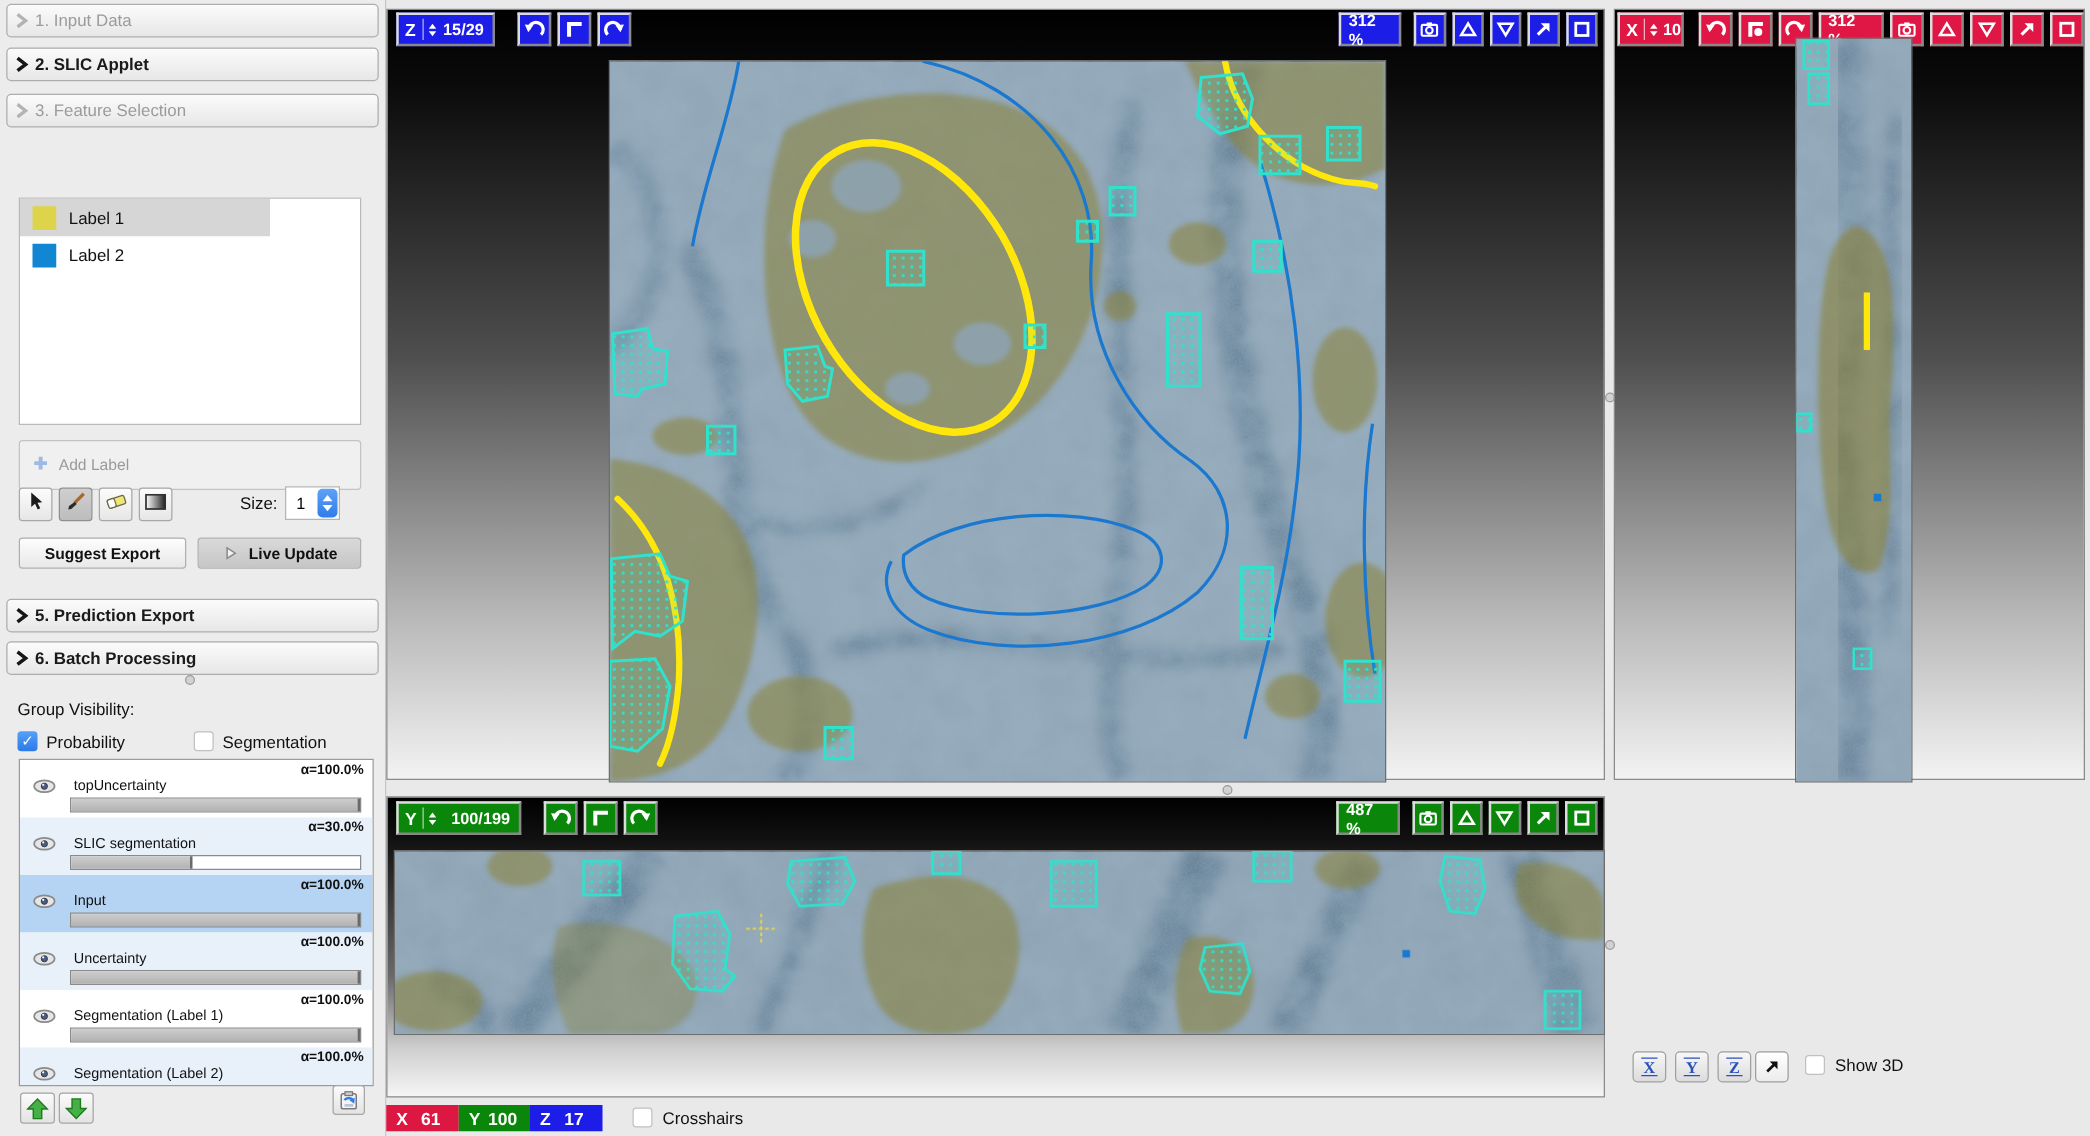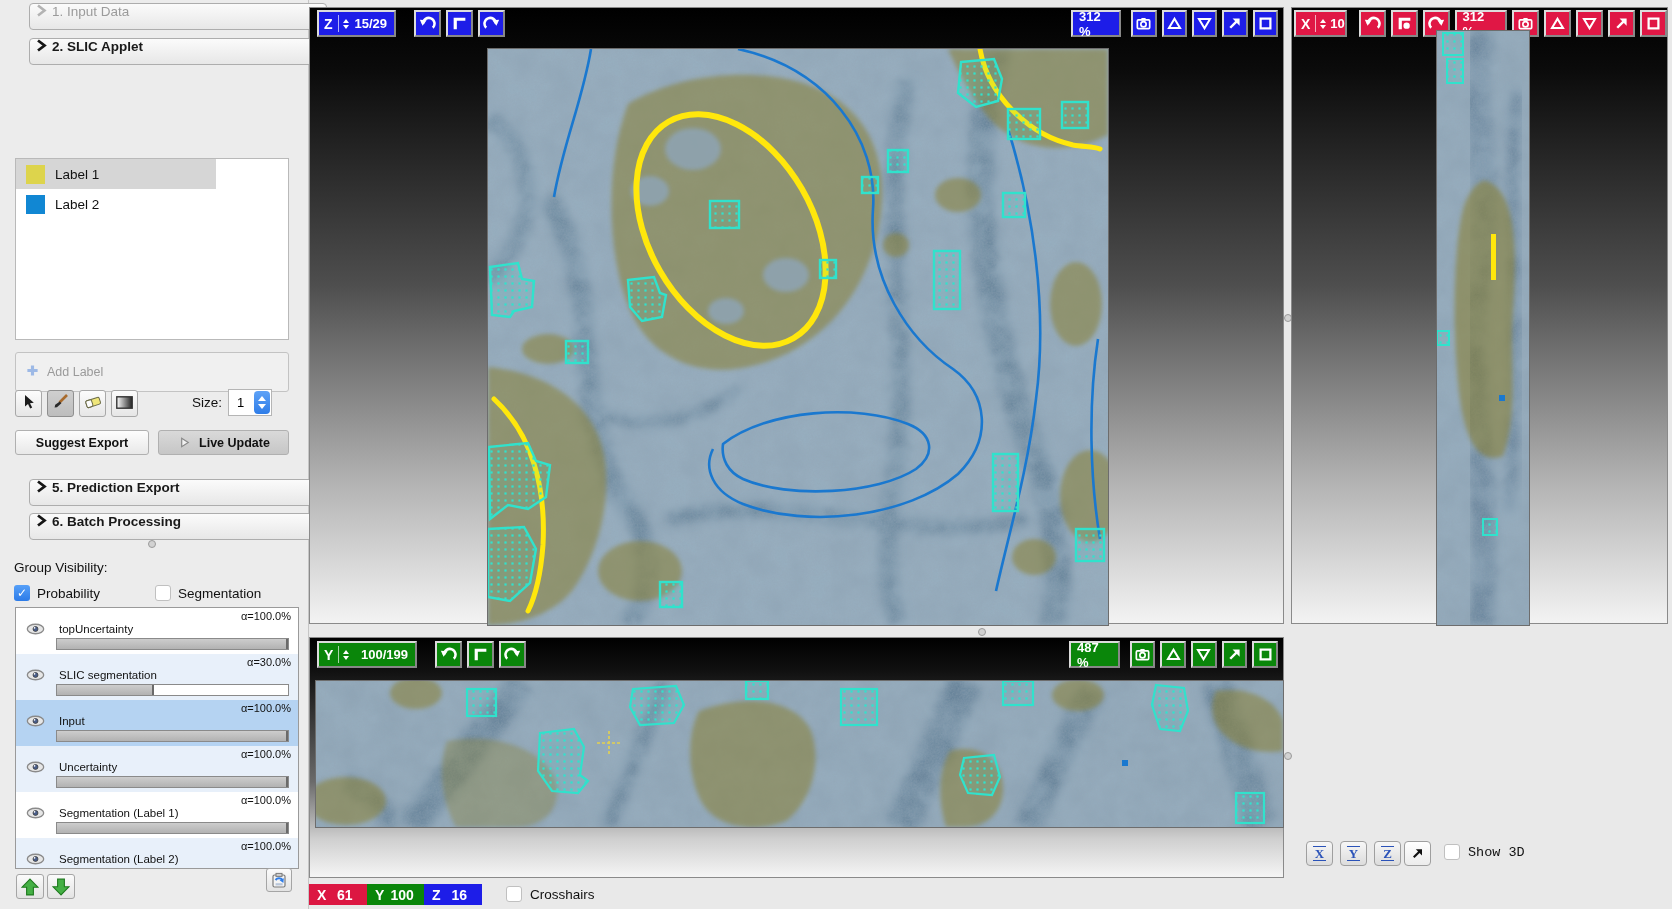--- a/index.html
+++ b/index.html
@@ -1,21 +1,21 @@
 <!DOCTYPE html>
 <html><head>
 <meta charset="utf-8">
 <style>
   html,body{margin:0;padding:0;background:#e9e9e9;font-family:"Liberation Sans","DejaVu Sans",sans-serif;}
   #app{position:relative;width:1672px;height:909px;background:#e9e9e9;overflow:hidden;}
 
   
   #sidebar{position:absolute;left:0;top:0;width:308px;height:909px;background:#ececec;border-right:1px solid #c6c6c6;}
   .applet-bar{position:absolute;left:5px;width:298px;height:27px;border:1px solid #adadad;border-radius:4px;
-    background:linear-gradient(180deg,#fbfbfb,#e7e7e7);display:flex;align-items:flex-start;box-sizing:border-box;margin-left:24px;}
+    background:linear-gradient(180deg,#fbfbfb,#e7e7e7);display:flex;align-items:center;box-sizing:border-box;}
   .applet-bar .chev{width:22px;display:flex;justify-content:center;align-items:center;}
   .applet-bar .atext{font-size:13.5px;font-weight:bold;color:#1a1a1a;}
   .applet-bar.disabled .atext{color:#9b9b9b;font-weight:normal;}
   .chev svg{display:block;}
 
   #label-list{position:absolute;left:15px;top:158px;width:274px;height:182px;background:#fff;border:1px solid #b9b9b9;box-sizing:border-box;overflow:hidden;}
   .label-row{height:30px;display:flex;align-items:center;gap:10px;padding-left:10px;}
   .label-row.sel{background:#d6d6d6;width:70%;}
   .swatch{width:19px;height:19px;display:inline-block;}
   .lname{font-size:13.5px;color:#111;}
@@ -43,21 +43,21 @@
   #group-vis-title{position:absolute;left:14px;top:560px;font-size:13.5px;color:#111;}
   .gv-check{position:absolute;top:585px;display:flex;align-items:center;gap:7px;font-size:13.5px;color:#111;}
   .cbx{width:16px;height:16px;border-radius:3px;box-sizing:border-box;display:flex;align-items:center;justify-content:center;}
   .cbx.on{background:linear-gradient(180deg,#56a0f8,#2c7be8);color:#fff;font-size:12px;font-weight:bold;}
   .cbx.off{background:#fff;border:1px solid #c0c0c0;}
 
   #layer-list{position:absolute;left:15px;top:607px;width:284px;height:262px;background:#fff;border:1px solid #9a9a9a;box-sizing:border-box;overflow:hidden;}
   .layer-row{position:relative;height:46px;}
   .layer-row.alt{background:#e8f0fa;}
   .layer-row.sel{background:#b5d3f2;}
-  .alpha{position:absolute;right:7px;top:2px;font-size:11px;color:#111;}
+  .alpha{position:absolute;right:7px;top:2px;font-size:11px;color:#111;font-weight:bold;}
   .lmain{position:absolute;left:10px;top:15px;display:flex;align-items:center;gap:14px;}
   .lyname{font-size:11.5px;color:#111;}
   .lslider{position:absolute;left:40px;right:9px;bottom:4px;height:12px;border:1px solid #8a8a8a;background:#fff;box-sizing:border-box;}
   .fillb{height:100%;background:linear-gradient(180deg,#cdcdcd,#b2b2b2);border-right:2px solid #6a6a6a;box-sizing:border-box;}
 
   .navbtn{position:absolute;top:874px;width:28px;height:25px;border:1px solid #a5a5a5;border-radius:3px;
     background:linear-gradient(180deg,#fbfbfb,#e3e3e3);display:flex;align-items:center;justify-content:center;box-sizing:border-box;}
 
   
   .vpanel{position:absolute;border:1px solid #8a8a8a;box-sizing:border-box;
@@ -88,21 +88,21 @@
   
   .statbox{position:absolute;top:884px;height:21px;display:flex;align-items:center;color:#fff;font-weight:bold;font-size:14px;}
   .statbox .sl{padding-left:8px;}
   .statbox .sv{flex:1;text-align:center;padding-right:4px;}
   #crosshairs-row{position:absolute;left:506px;top:886px;display:flex;align-items:center;gap:8px;font-size:13.5px;color:#111;}
 
   .cornerbtn{position:absolute;top:841px;width:27px;height:25px;border:1px solid #9f9f9f;border-radius:4px;
     background:linear-gradient(180deg,#f7f7f7,#dcdcdc);display:flex;align-items:center;justify-content:center;box-sizing:border-box;}
   .axletter{font-family:"Liberation Serif","DejaVu Serif",serif;font-weight:bold;font-size:13px;color:#2a52b8;
     border-top:1.5px solid #2a52b8;border-bottom:1.5px solid #2a52b8;line-height:13px;padding:0 2px;}
-  #show3d-row{position:absolute;left:1444px;top:844px;display:flex;align-items:center;gap:8px;font-size:13.5px;color:#111;font-family:Liberation Mono, monospace;}
+  #show3d-row{position:absolute;left:1444px;top:844px;display:flex;align-items:center;gap:8px;font-size:13.5px;color:#111;}
 
   .dot{position:absolute;width:8px;height:8px;border-radius:50%;background:#d2d2d2;border:1px solid #9a9a9a;box-sizing:border-box;}
 
   .eye{display:block;}
 </style>
 </head>
 <body>
 
 <svg width="0" height="0" style="position:absolute" aria-hidden="true">
   <defs>
@@ -175,20 +175,28 @@
       <span class="atext">1. Input Data</span>
     </div>
     <div class="applet-bar" style="top:38px">
       <span class="chev">
         <svg width="11" height="13" viewBox="0 0 11 13">
             <polyline points="2,1.5 8.5,6.5 2,11.5" fill="none" stroke="#161616" stroke-width="2.8"></polyline>
           </svg>
         </span>
       <span class="atext">2. SLIC Applet</span>
     </div>
+    <div class="applet-bar disabled" style="top:75px">
+      <span class="chev">
+        <svg width="11" height="13" viewBox="0 0 11 13">
+            <polyline points="2,1.5 8.5,6.5 2,11.5" fill="none" stroke="#b3b3b3" stroke-width="2.6"></polyline>
+          </svg>
+        </span>
+      <span class="atext">3. Feature Selection</span>
+    </div>
 
     <div id="label-list">
         <div class="label-row sel">
           <span class="swatch" style="background:#ddd44c"></span>
           <span class="lname">Label 1</span>
         </div>
         <div class="label-row">
           <span class="swatch" style="background:#1187d3"></span>
           <span class="lname">Label 2</span>
         </div>
@@ -697,21 +705,21 @@
   <div class="statbox" style="left:309px;width:58px;background:#dc1742">
     <span class="sl">X</span>
     <span class="sv">61</span>
   </div>
   <div class="statbox" style="left:367px;width:57px;background:#0a860a">
     <span class="sl">Y</span>
     <span class="sv">100</span>
   </div>
   <div class="statbox" style="left:424px;width:58px;background:#1d1de8">
     <span class="sl">Z</span>
-    <span class="sv">16</span>
+    <span class="sv">17</span>
   </div>
   <div id="crosshairs-row">
     <span class="cbx off"></span>
     <span>Crosshairs</span>
   </div>
 
   <div class="cornerbtn" style="left:1306px">
     <span class="axletter">X</span>
     </div>
   <div class="cornerbtn" style="left:1340px">

